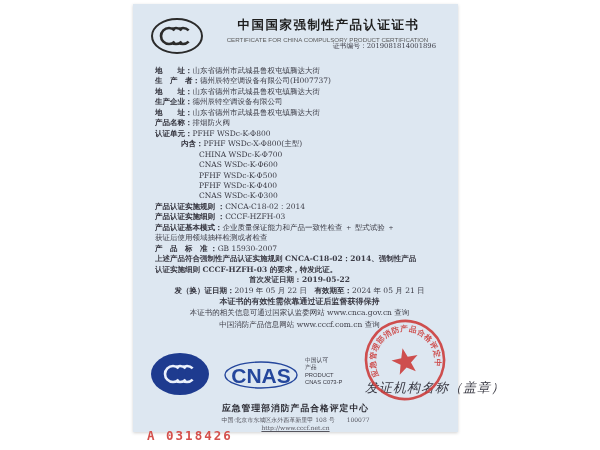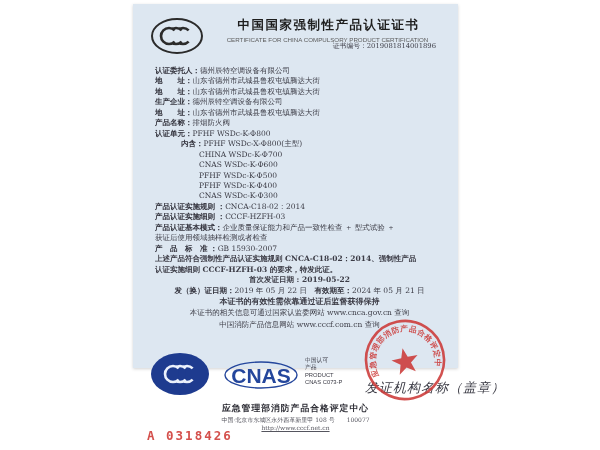--- a/index.html
+++ b/index.html
@@ -1,21 +1,21 @@
 <!DOCTYPE html>
 <html><head>
 <meta charset="utf-8">
 <style>
   html,body{margin:0;padding:0;}
   body{
     width:600px;height:450px;position:relative;background:#ffffff;
     font-family:"DejaVu Serif", serif; overflow:hidden;
   }
   .page{
-    position:absolute;left:133px;top:4px;width:325px;height:364px;
+    position:absolute;left:133px;top:4px;width:325px;height:428px;
     background:#dde7f1;box-shadow:0 1px 3px rgba(0,0,0,.18);
   }
   .ccc-top-logo{position:absolute;left:16px;top:12px;}
   .title{
     position:absolute;top:13px;left:72px;right:6px;text-align:center;
     font-size:12.5px;font-weight:bold;color:#1e1e1e;letter-spacing:1.5px;white-space:nowrap;
   }
   .subtitle{
     position:absolute;top:32px;left:66px;right:2px;text-align:center;
     font-size:6.2px;color:#5b5b5b;font-family:"Liberation Sans",sans-serif;white-space:nowrap;
@@ -77,22 +77,22 @@
     <path d="M32.66,14.34 A8,8 0 1 0 32.66,25.66" fill="#dde7f1" stroke="#2b2b2b" stroke-width="2.6"></path>
     <path d="M25.66,14.34 A8,8 0 1 0 25.66,25.66" fill="#dde7f1" stroke="#2b2b2b" stroke-width="2.6"></path>
   </svg>
 
   <div class="title">中国国家强制性产品认证证书</div>
   <div class="subtitle">CERTIFICATE FOR CHINA COMPULSORY PRODUCT CERTIFICATION</div>
 
   <div class="certno"><span>证书编号：</span><span>2019081814001896</span></div>
 
   <div class="body-lines">
-    <div class="line"><span class="lbl">认证委托人：</span><span>德州辰特空调设备有限公司</span></div>
     <div class="line"><span class="lbl">地　　址：</span><span>山东省德州市武城县鲁权屯镇腾达大街</span></div>
+    <div class="line"><span class="lbl">生　产　者：</span><span>德州辰特空调设备有限公司(H007737)</span></div>
     <div class="line"><span class="lbl">地　　址：</span><span>山东省德州市武城县鲁权屯镇腾达大街</span></div>
     <div class="line"><span class="lbl">生产企业：</span><span>德州辰特空调设备有限公司</span></div>
     <div class="line"><span class="lbl">地　　址：</span><span>山东省德州市武城县鲁权屯镇腾达大街</span></div>
     <div class="line"><span class="lbl">产品名称：</span><span>排烟防火阀</span></div>
     <div class="line"><span class="lbl">认证单元：</span><span>PFHF WSDc-K-Φ800</span></div>
     <div class="line ind1"><span class="lbl">内含：</span><span>PFHF WSDc-X-Φ800(主型)</span></div>
     <div class="line ind2">CHINA WSDc-K-Φ700</div>
     <div class="line ind2">CNAS WSDc-K-Φ600</div>
     <div class="line ind2">PFHF WSDc-K-Φ500</div>
     <div class="line ind2">PFHF WSDc-K-Φ400</div>

